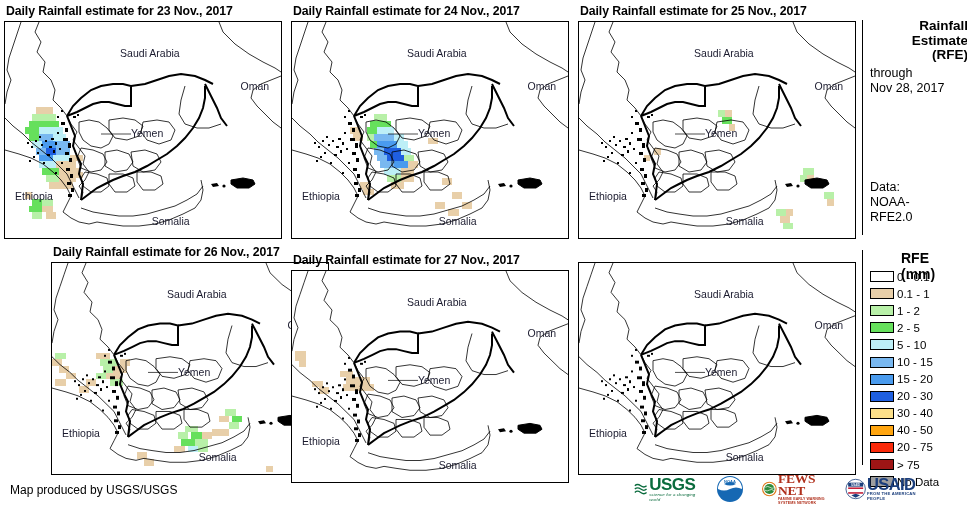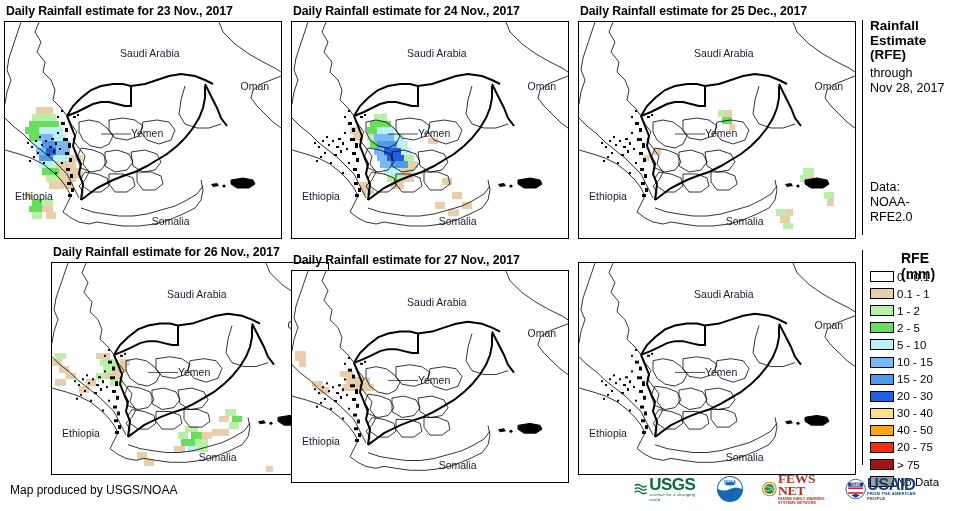--- a/index.html
+++ b/index.html
@@ -30,21 +30,21 @@
     position:absolute;left:862px;top:0;width:105px;height:511px;
   }
   .legend-divider{
     position:absolute;left:0;top:20px;width:1px;height:215px;background:#000;
   }
   .legend-divider2{
     position:absolute;left:0;top:250px;width:1px;height:215px;background:#000;
   }
   #rfe-head{
     position:absolute;left:8px;top:19px;width:98px;
-    font-size:13.5px;font-weight:bold;color:#000;line-height:14.5px;
+    font-size:13.5px;font-weight:bold;color:#000;line-height:14.5px;text-align:right;
   }
   #rfe-head div{display:block;}
   #rfe-sub{
     position:absolute;left:8px;top:66px;width:100px;
     font-size:12.5px;color:#000;line-height:15px;
   }
   #rfe-daily{
     position:absolute;left:8px;top:135px;width:98px;
     font-size:12.5px;color:#000;line-height:15px;
   }
@@ -349,21 +349,21 @@
           <div style="position: absolute; left: 60%; top: 92%; transform: translate(-50%, -50%); font-size: 10.5px; color: rgb(26, 26, 46); white-space: nowrap;">Somalia</div>
         </div>
         <svg viewBox="0 0 276 216" preserveAspectRatio="none" style="position: absolute; inset: 0px;">
           <path d="M126,112 L96,112" stroke="#000" stroke-width="0.7" fill="none"></path>
         </svg>
       </div>
   </div>
 </div>
 
 <div class="panel" style="left:578px;top:2px;width:282px;height:238px;">
-  <div class="panel-title">Daily Rainfall estimate for 25 Dec., 2017</div>
+  <div class="panel-title">Daily Rainfall estimate for 25 Nov., 2017</div>
   <div class="map-frame" style="top:19px;width:276px;height:216px;">
     <div class="map-inner" style="position: absolute;">
         <svg viewBox="0 0 276 216" preserveAspectRatio="none" shape-rendering="crispEdges" style="position: absolute; inset: 0px;">
           <rect x="139.4" y="88.39999999999999" width="10.2" height="6.8" fill="#B8F0A8"></rect>
           <rect x="142.79999999999998" y="95.2" width="10.2" height="6.8" fill="#66E05C"></rect>
           <rect x="146.2" y="88.39999999999999" width="6.8" height="6.8" fill="#E8CFA9"></rect>
           <rect x="149.6" y="102" width="6.8" height="6.8" fill="#E8CFA9"></rect>
           <rect x="224.4" y="146.2" width="10.2" height="6.8" fill="#B8F0A8"></rect>
           <rect x="227.79999999999998" y="153" width="6.8" height="6.8" fill="#E8CFA9"></rect>
           <rect x="221" y="153" width="6.8" height="6.8" fill="#B8F0A8"></rect>
@@ -874,21 +874,21 @@
         <div class="legend-sw" style="background: rgb(158, 21, 21);"></div>
         <div class="legend-lb">&gt; 75</div>
       </div>
       <div class="legend-row">
         <div class="legend-sw" style="background: rgb(158, 158, 158);"></div>
         <div class="legend-lb">No Data</div>
       </div>
     </div>
 </div>
 
-<div id="credit">Map produced by USGS/NOAA</div>
+<div id="credit">Map produced by USGS/USGS</div>
 
 <div id="logos">
 
   <div class="logo">
     <svg width="17" height="17" viewBox="0 0 17 17">
       <path d="M1 4 Q4 1 8 4 T15 4" stroke="#0a6b3d" stroke-width="1.6" fill="none"></path>
       <path d="M1 8 Q4 5 8 8 T15 8" stroke="#0a6b3d" stroke-width="1.6" fill="none"></path>
       <path d="M1 12 Q4 9 8 12 T15 12" stroke="#0a6b3d" stroke-width="1.6" fill="none"></path>
     </svg>
     <div style="margin-left:1px;">

